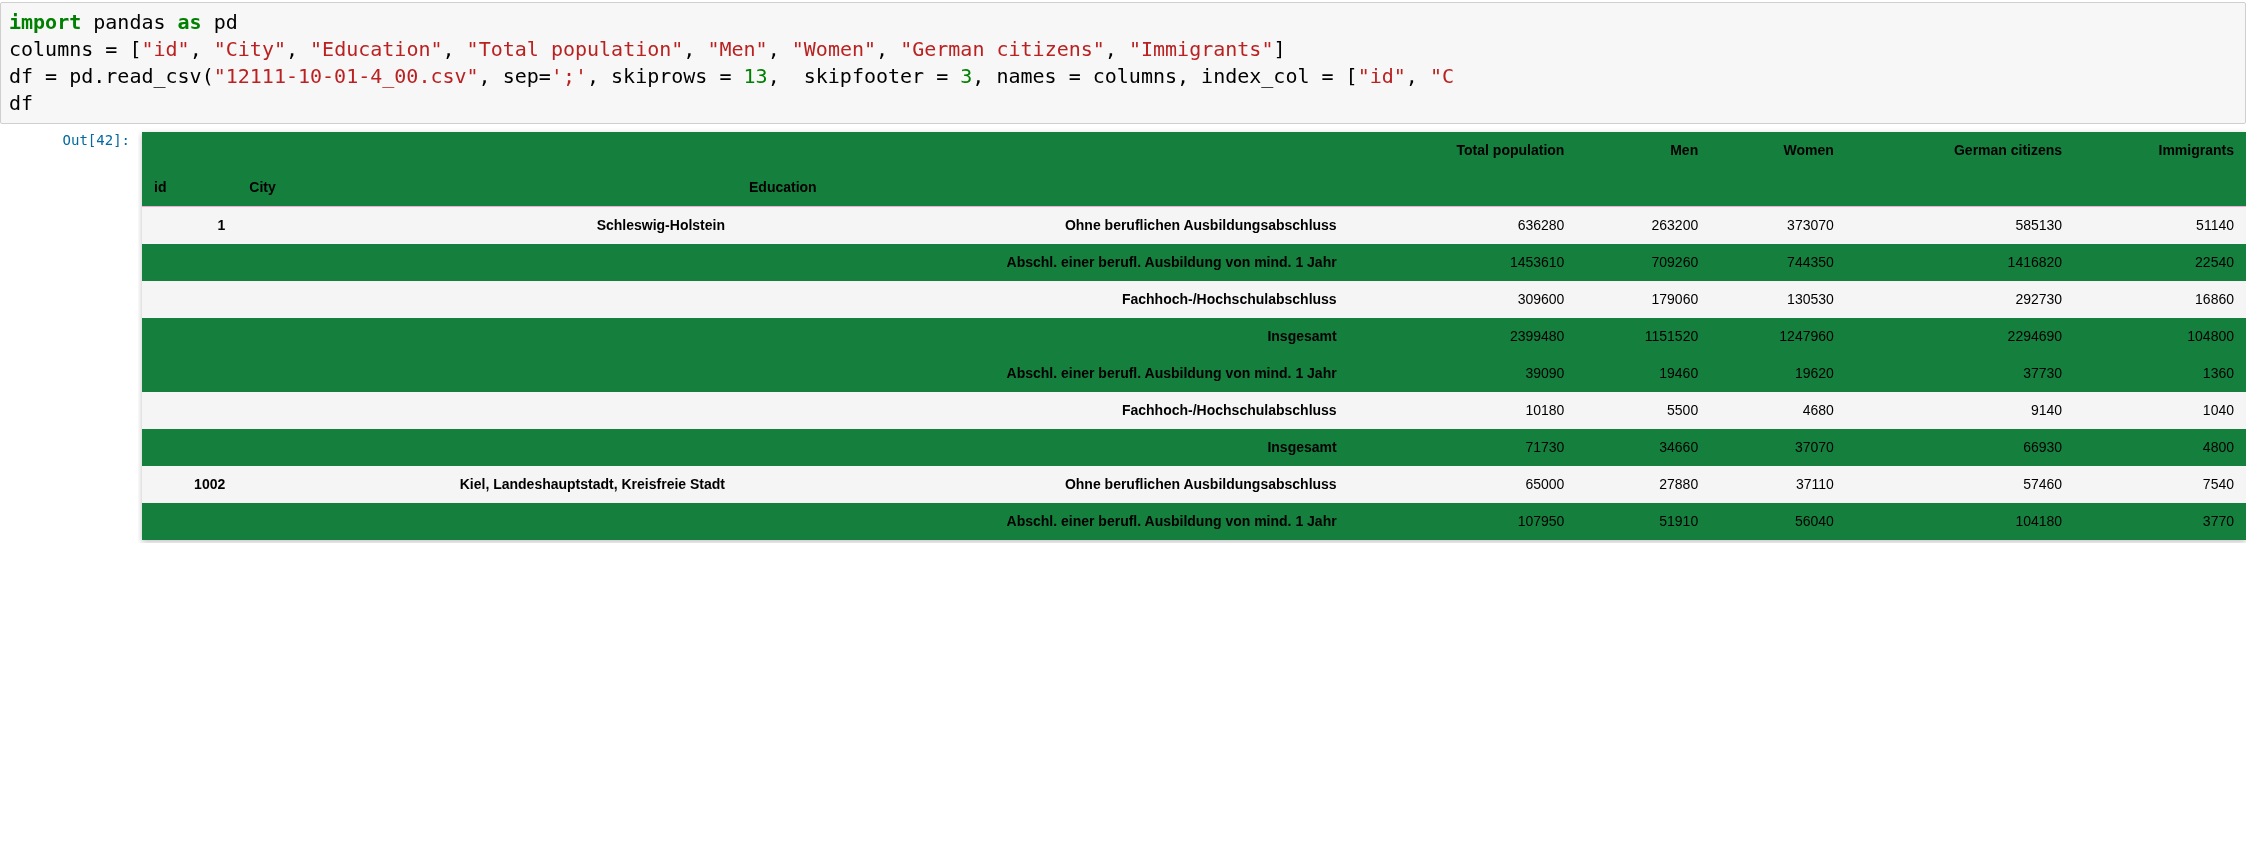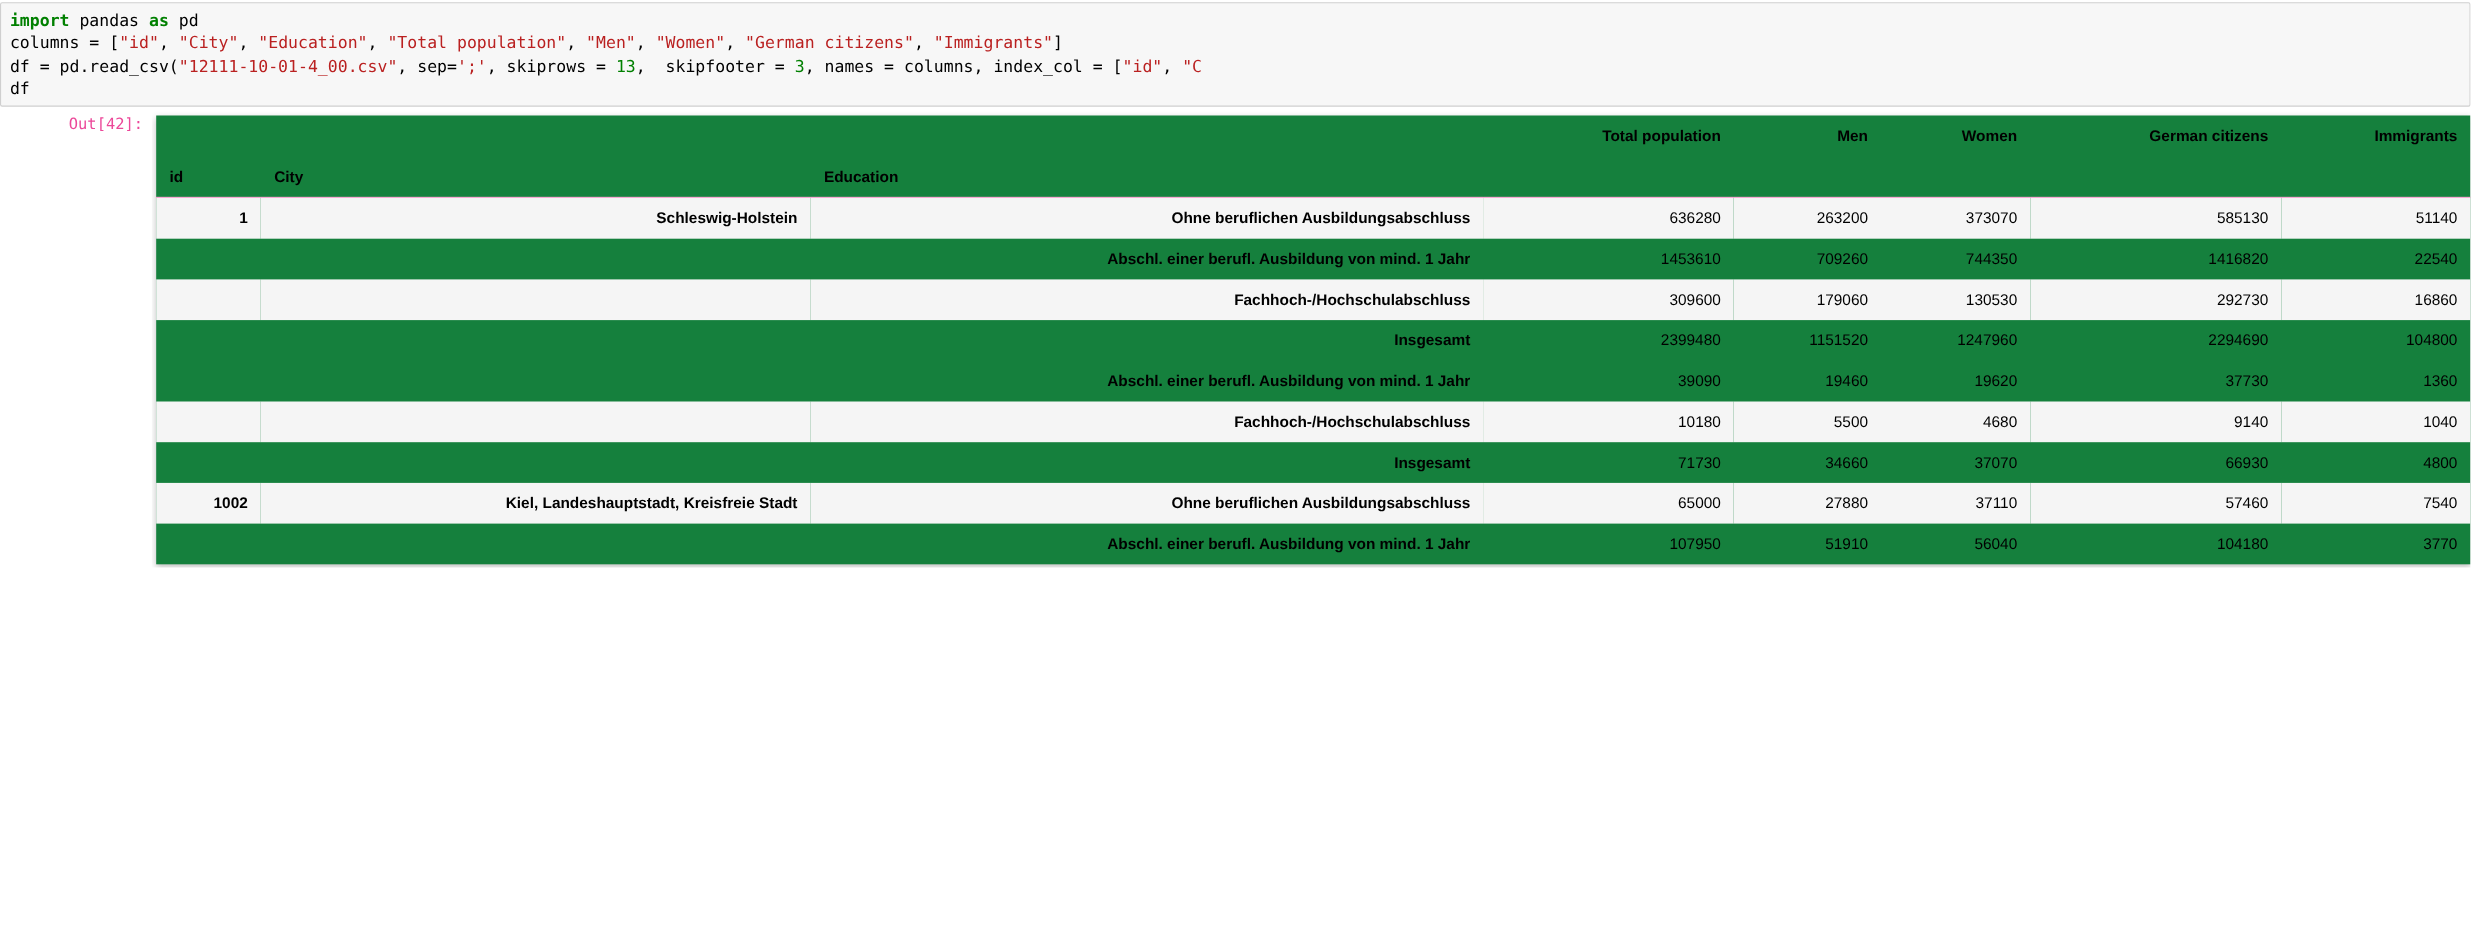--- a/index.html
+++ b/index.html
@@ -19,31 +19,31 @@
     min-width: 120px;
     text-align: right;
     padding: 4px 8px 4px 4px;
     font-family: Menlo, "DejaVu Sans Mono", monospace;
     font-size: 14px;
   }
   .prompt.in {
     color: #303f9f;
   }
   .prompt.out {
-    color: #ec4899;
+    color: #0369a1;
     padding-left: 10px;
   }
   .input-area {
     flex: 1;
     background: #f7f7f7;
     border: 1px solid #cfcfcf;
     border-radius: 2px;
     padding: 6px 8px;
     font-family: Menlo, "DejaVu Sans Mono", monospace;
-    font-size: 15px;
+    font-size: 20px;
     line-height: 1.35;
     white-space: pre;
     overflow: hidden;
   }
   .input-area .kw { color: #008000; font-weight: bold; }
   .input-area .nm { color: #000000; }
   .input-area .str { color: #ba2121; }
   .input-area .num { color: #008000; }
   .input-area .p { color: #000000; }
 

